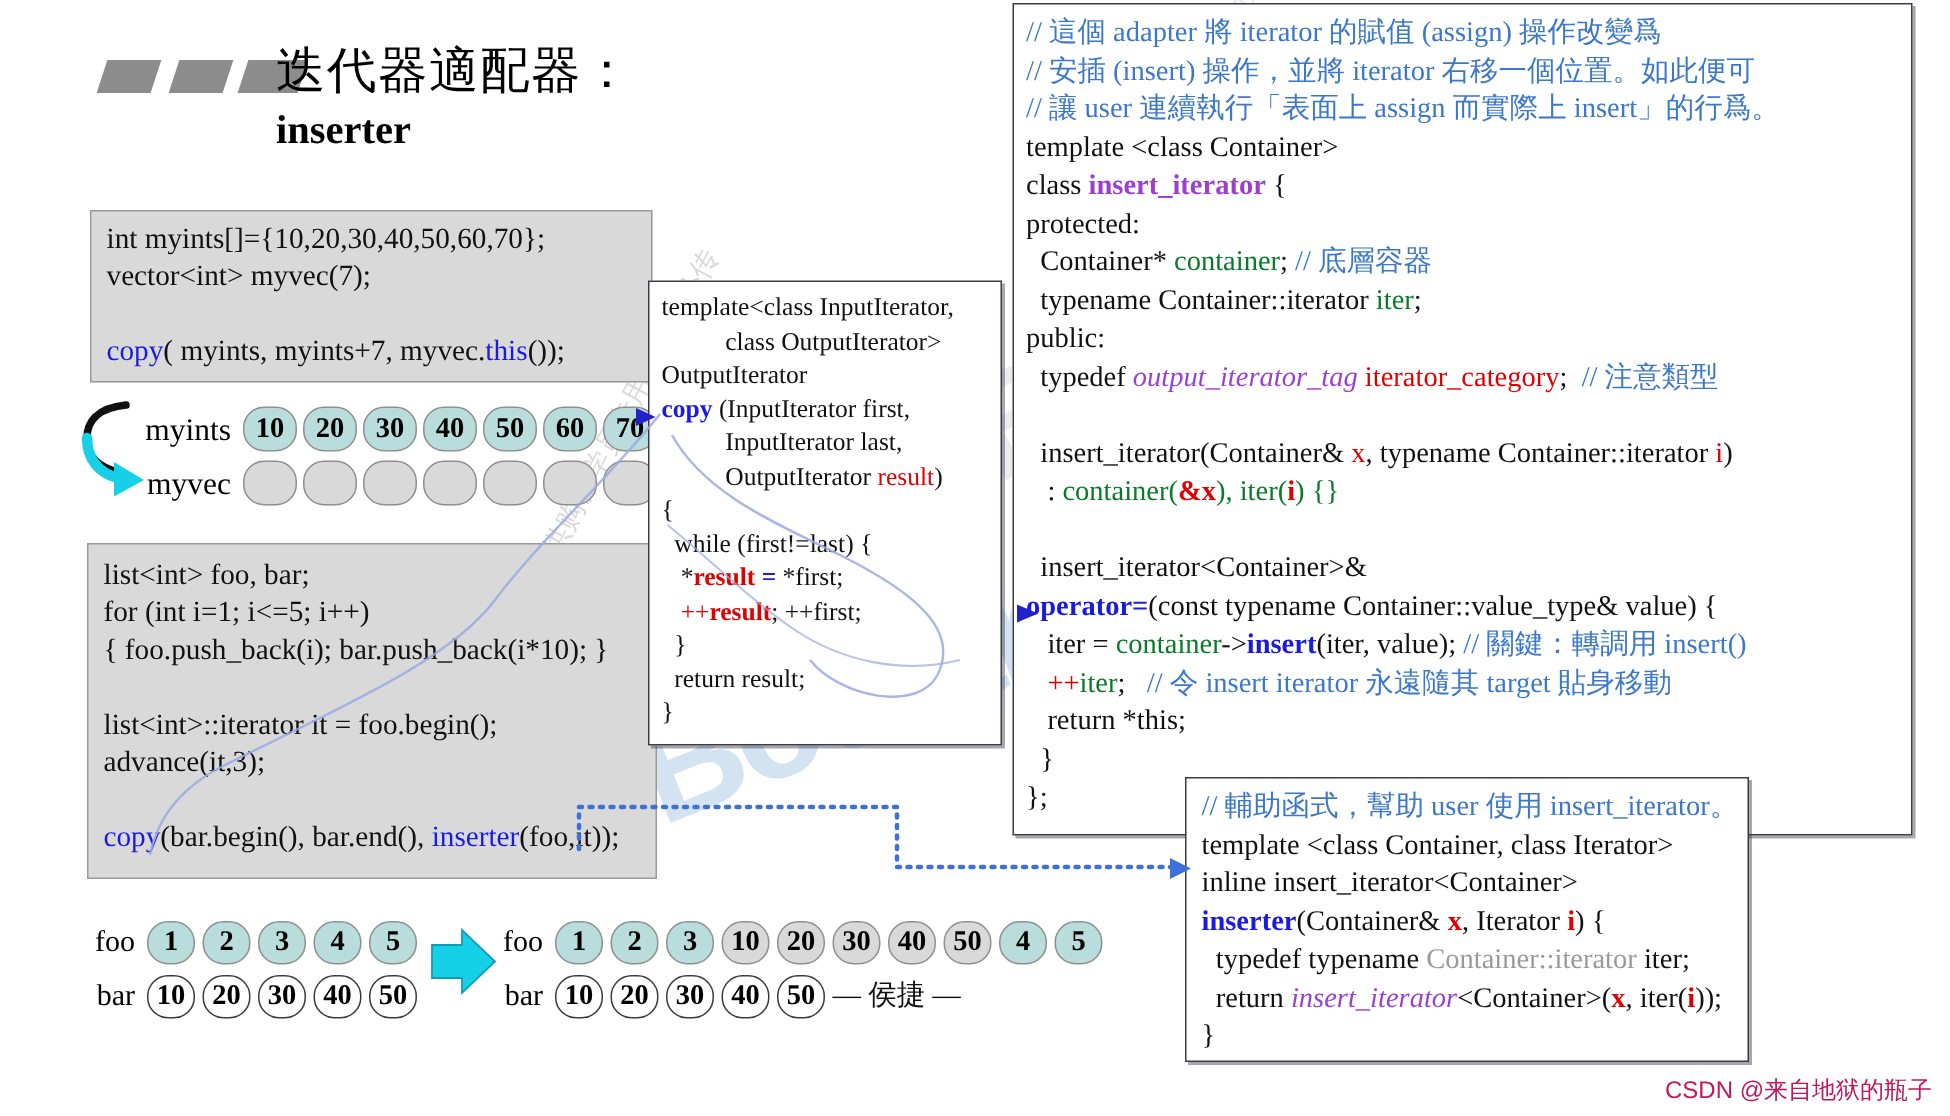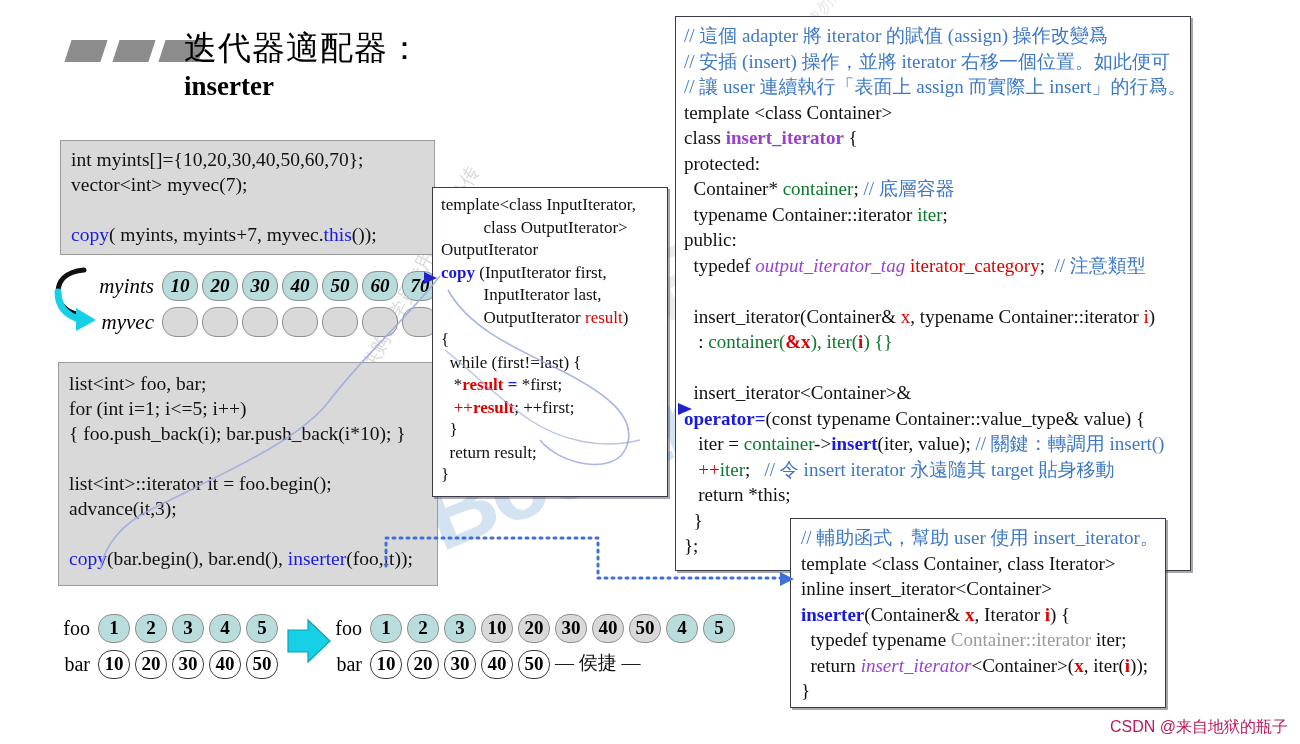--- a/index.html
+++ b/index.html
@@ -75,39 +75,39 @@
   .kw-purple{color:#9b3fd0;font-style:italic;}
   .kw-comment{color:#3c78c8;}
   .kw-gray{color:#9a9a9a;}
 
   
   .whitebox{position:absolute;background:#fff;border:1.5px solid #3a3a4a;
             box-sizing:border-box;z-index:12;
             box-shadow:2px 2px 0 rgba(60,60,70,.45);}
   #box-copy{left:432px;top:187px;width:236px;height:310px;padding:6px 6px 0 8px;}
   #box-copy .code{font-size:17px;line-height:22.5px;}
-  #box-insert{left:675px;top:16px;width:516px;height:555px;padding:6px 8px 0 8px;}
+  #box-insert{left:675px;top:2px;width:600px;height:555px;padding:6px 8px 0 8px;}
   #box-insert .code{font-size:19px;line-height:25.5px;}
   #box-inserter{left:790px;top:518px;width:376px;height:190px;padding:6px 8px 0 10px;}
   #box-inserter .code{font-size:19px;line-height:25.5px;}
 
   
   .arr{position:absolute;z-index:8;}
   .arr-row{display:flex;align-items:center;height:36px;}
   .arr-lbl{font-size:21px;color:#000;width:58px;text-align:right;
            padding-right:8px;box-sizing:border-box;}
   .cell{width:34px;height:31px;margin-right:4px;box-sizing:border-box;
         display:flex;align-items:center;justify-content:center;
         font-size:19px;font-weight:bold;color:#000;border-radius:14px;}
   .cell.teal{background:#b9dcdc;border:1.5px solid #8f8f8f;}
   .cell.gray{background:#d9d9d9;border:1.5px solid #8f8f8f;}
   .cell.white{background:#fff;border:1.5px solid #3b3b3b;}
   .cell.empty{background:#d9d9d9;border:1.5px solid #8f8f8f;}
 
-  #arr-myints{left:96px;top:268px;font-style:italic;}
+  #arr-myints{left:96px;top:268px;}
   #arr-myints .arr-lbl{width:66px;}
   #arr-myints .cell{width:36px;height:30px;margin-right:4px;}
 
   #arr-foo-left{left:50px;top:610px;}
   #arr-foo-left .arr-lbl{width:48px;font-size:20px;}
   #arr-foo-left .cell{width:32px;height:29px;margin-right:5px;}
 
   #arr-foo-right{left:322px;top:610px;}
   #arr-foo-right .arr-lbl{width:48px;font-size:20px;}
   #arr-foo-right .cell{width:32px;height:29px;margin-right:5px;}

